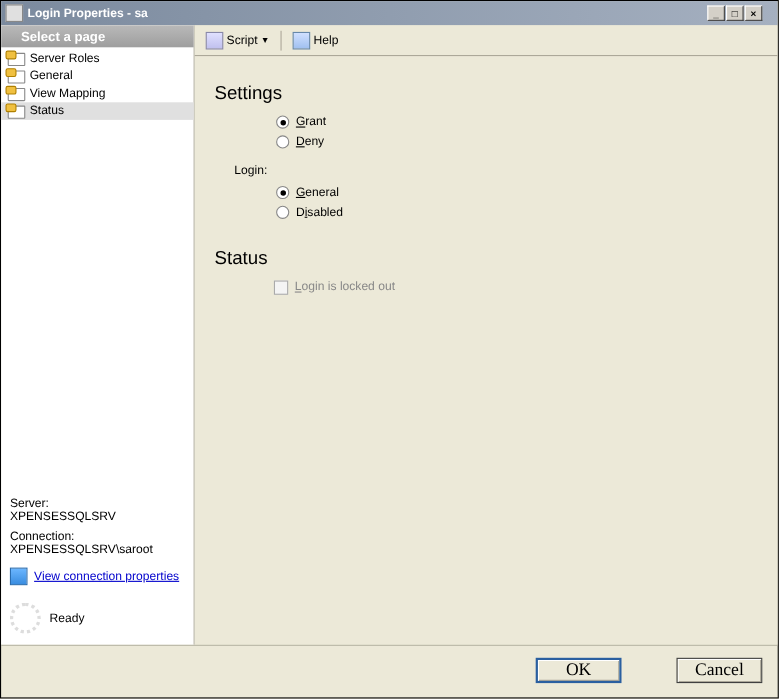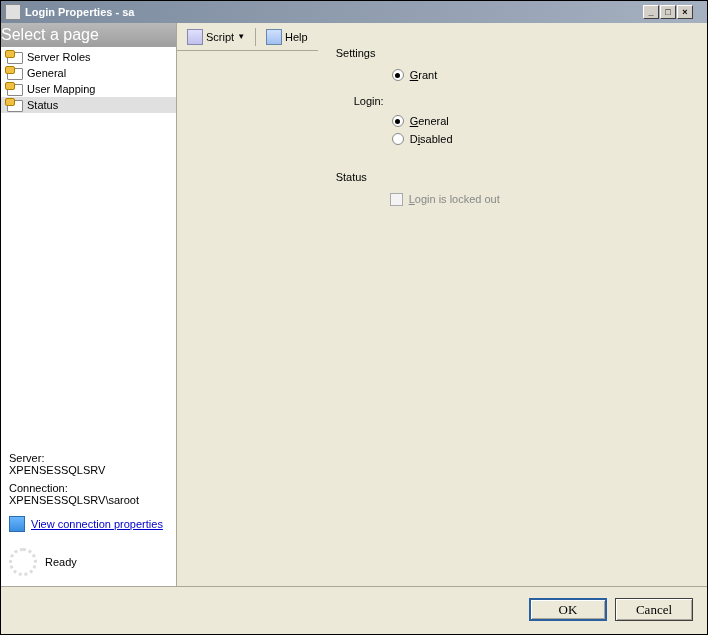--- a/index.html
+++ b/index.html
@@ -43,23 +43,23 @@
     .content-row { display: flex; height: 563px; }
     .left-panel {
       width: 176px;
       background: #fff;
       border-right: 1px solid #aca899;
       display: flex; flex-direction: column;
     }
     .panel-header {
       background: linear-gradient(to bottom, #b9b9b9, #9e9e9e);
       color: white;
-      font-weight: normal;
-      padding: 3px 0;
-      font-size: 16px;
+      font-weight: bold;
+      padding: 3px 18px;
+      font-size: 12px;
     }
     .page-list { padding: 2px 0; flex: 0 0 auto; }
     .page-item {
       display: flex; align-items: center;
       padding: 1px 6px;
       cursor: default;
     }
     .page-item.selected { background: #e0e0e0; }
     .page-icon {
       width: 16px; height: 14px;
@@ -100,21 +100,21 @@
     .link { color: #0000cc; text-decoration: underline; cursor: pointer; }
     .progress-row { display: flex; align-items: center; }
     .spinner {
       width: 28px; height: 28px; margin-right: 8px;
       border: 3px dotted #ddd;
       border-radius: 50%;
     }
     .right-panel {
       flex: 1;
       background: #ece9d8;
-      display: flex; flex-direction: row;
+      display: flex; flex-direction: column;
     }
     .toolbar {
       height: 28px;
       border-bottom: 1px solid #aca899;
       display: flex; align-items: center;
       padding: 0 6px;
       gap: 4px;
     }
     .tb-btn {
       display: flex; align-items: center;
@@ -123,21 +123,21 @@
     }
     .tb-icon {
       width: 16px; height: 16px; margin-right: 3px;
       display: inline-block;
     }
     .script-icon { background: linear-gradient(#e0e0ff,#c0c0ee); border: 1px solid #88a; }
     .help-icon { background: linear-gradient(#d0e0ff,#a0c0f0); border: 1px solid #68a; }
     .dropdown-arrow { font-size: 8px; margin-left: 3px; }
     .tb-sep { width: 1px; height: 18px; background: #aca899; margin: 0 2px; }
     .main-content { padding: 24px 18px; flex: 1; }
-    .group-title { font-size: 11px; margin-bottom: 10px; }
+    .group-title { font-size: 17px; margin-bottom: 10px; }
     .subgroup { margin-left: 18px; margin-bottom: 14px; }
     .sub-label { margin-bottom: 8px; }
     .radio-row {
       display: flex; align-items: center;
       margin-left: 18px; margin-bottom: 6px; padding-left: 20px;
     }
     .radio {
       width: 12px; height: 12px; margin-right: 6px;
       border: 1px solid #888; border-radius: 50%;
       background: #fff;
@@ -168,23 +168,24 @@
       align-items: center;
       padding: 0 14px;
       gap: 8px;
     }
     .btn {
       min-width: 78px;
       height: 23px;
       background: #ece9d8;
       border: 1px solid #404040;
       box-shadow: inset 1px 1px 0 #fff, inset -1px -1px 0 #aca899;
-      font-family: Tahoma; font-size: 13px;
+      font-family: Tahoma; font-size: 16px;
       cursor: default;
       text-align: center;
+      margin-left: 42px;
     }
     .btn.default { border: 2px solid #2a5fa0; }
   </style>
 </head>
 <body>
 
 <div class="titlebar">
   <span class="titlebar-icon"></span>
   <span class="titlebar-text">Login Properties - sa</span>
   <div class="window-controls">
@@ -201,21 +202,21 @@
       <div class="page-item">
         <span class="page-icon"></span>
         <span>Server Roles</span>
       </div>
       <div class="page-item">
         <span class="page-icon"></span>
         <span>General</span>
       </div>
       <div class="page-item">
         <span class="page-icon"></span>
-        <span>User Mapping</span>
+        <span>View Mapping</span>
       </div>
       <div class="page-item selected">
         <span class="page-icon"></span>
         <span>Status</span>
       </div>
     </div>
 
     <div class="spacer"></div>
 
     <div class="conn-section">
@@ -251,20 +252,24 @@
       </div>
     </div>
 
     <div class="main-content">
       <div class="group-title">Settings</div>
       <div class="subgroup">
         <div class="radio-row">
           <span class="radio checked"></span>
           <span class="radio-label underline-first">Grant</span>
         </div>
+        <div class="radio-row">
+          <span class="radio"></span>
+          <span class="radio-label underline-first">Deny</span>
+        </div>
       </div>
       <div class="subgroup">
         <div class="sub-label">Login:</div>
         <div class="radio-row">
           <span class="radio checked"></span>
           <span class="radio-label underline-first">General</span>
         </div>
         <div class="radio-row">
           <span class="radio"></span>
           <span class="radio-label">D<u>i</u>sabled</span>

